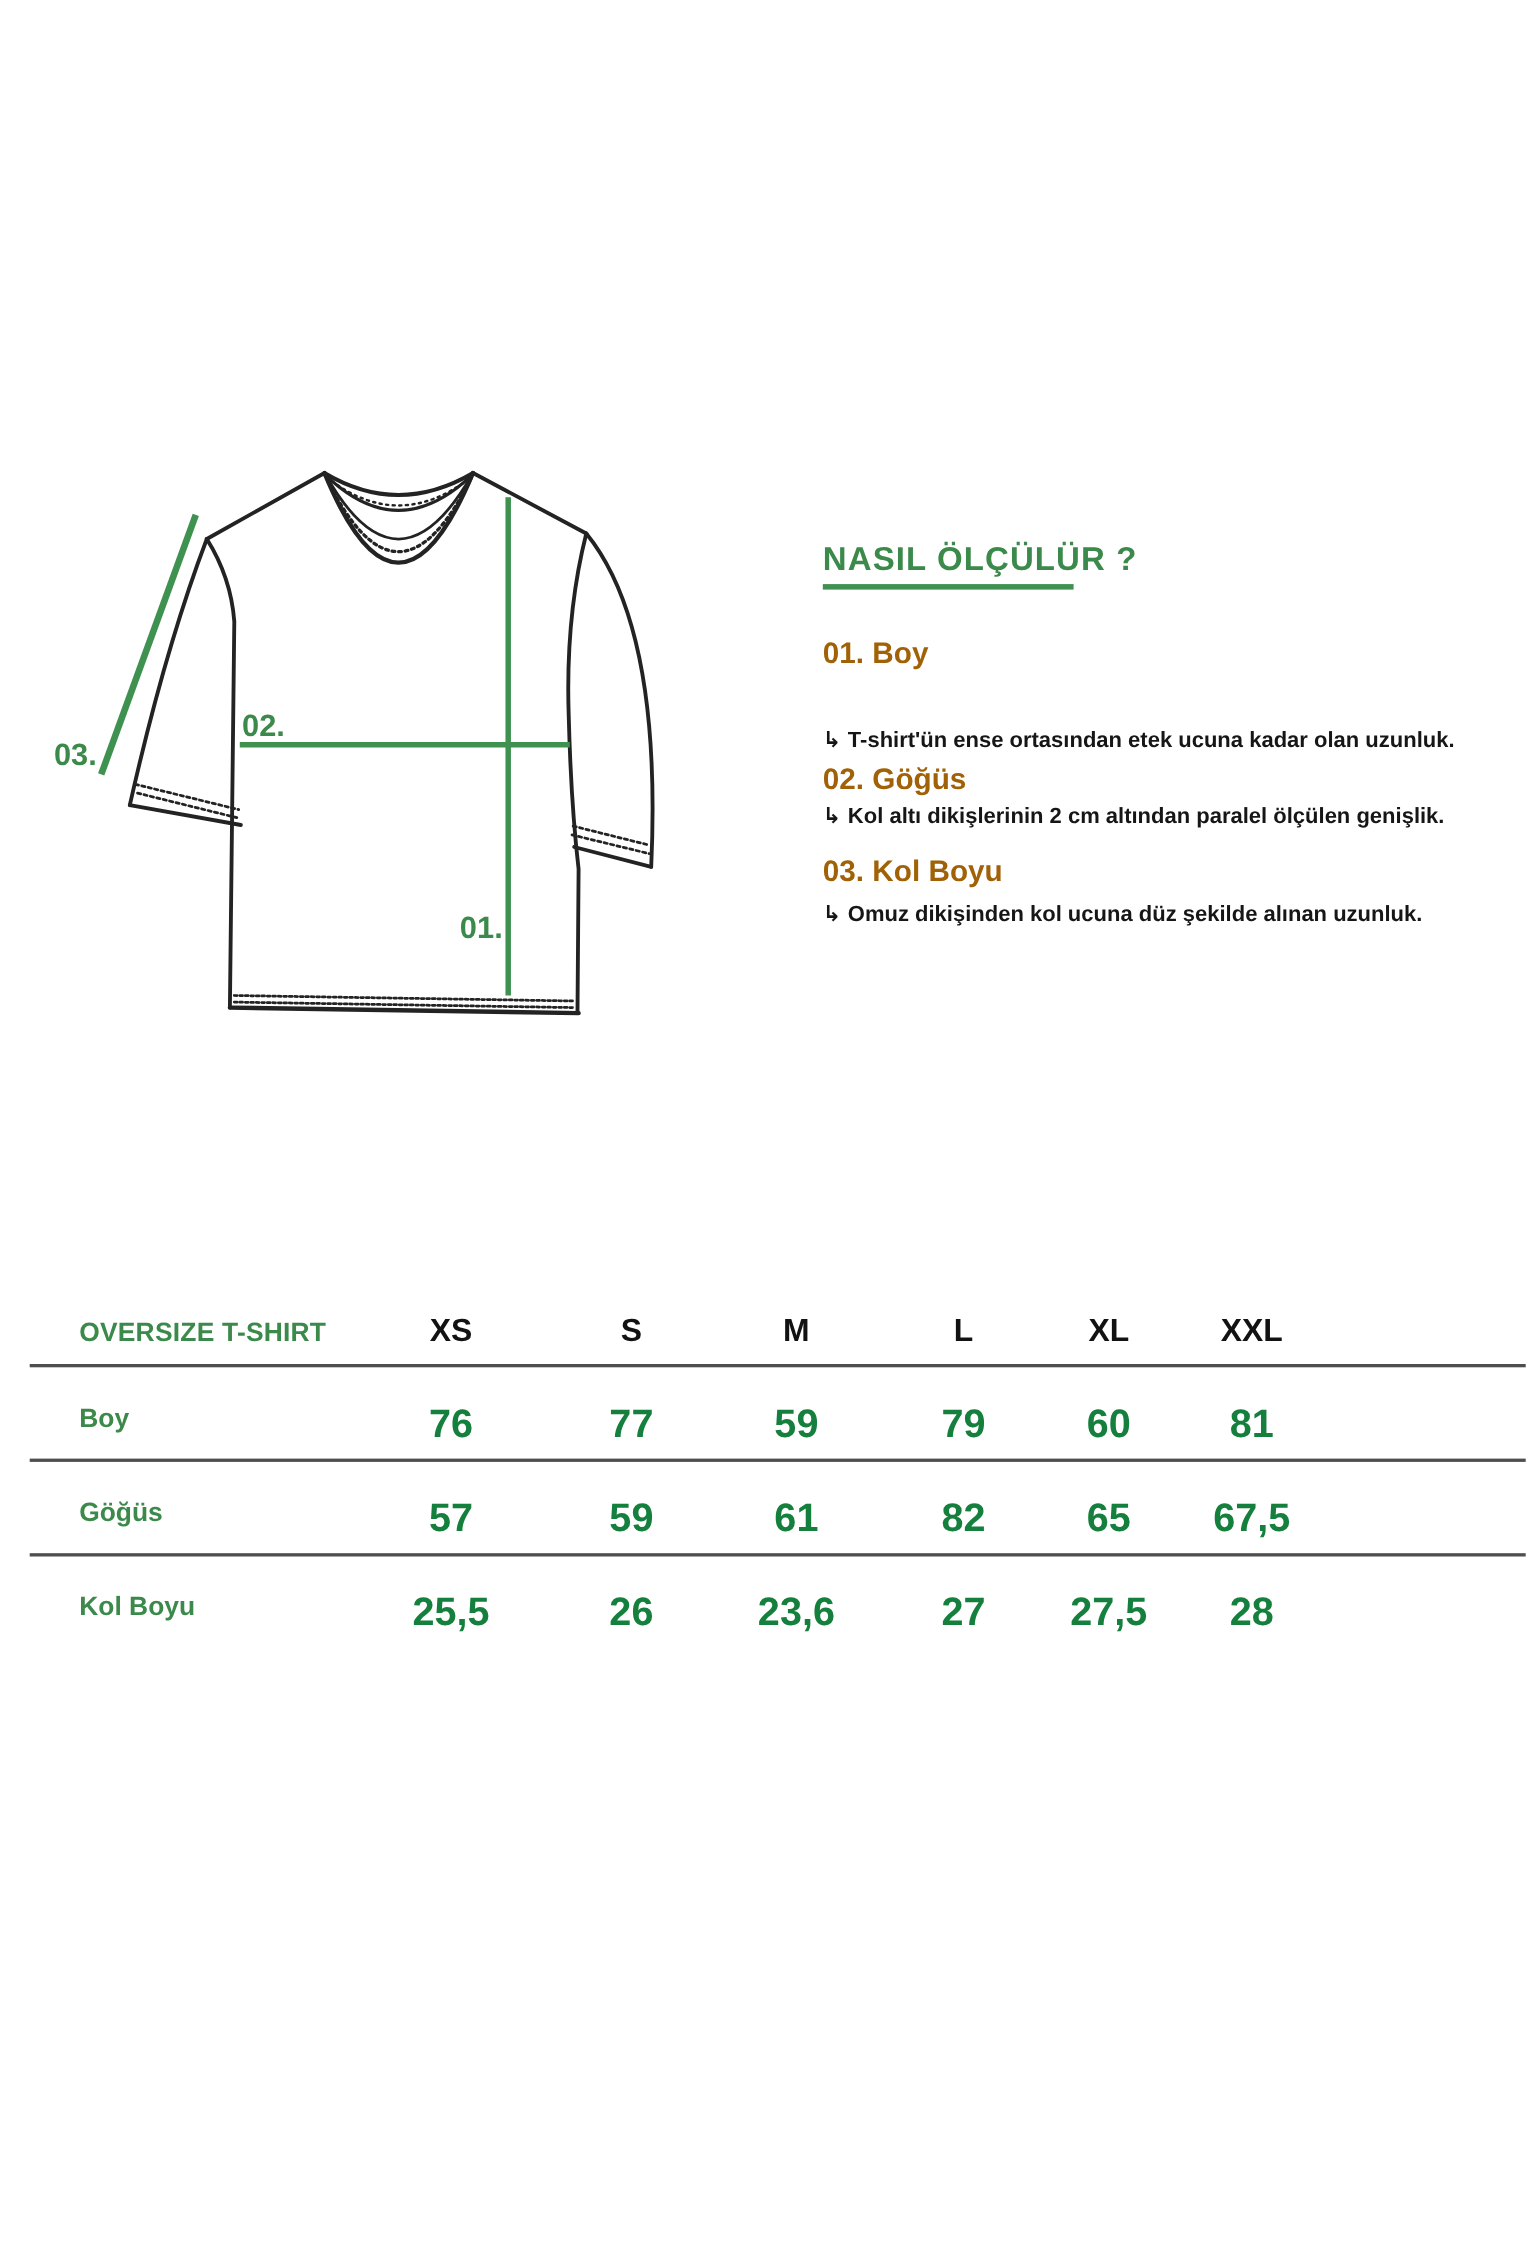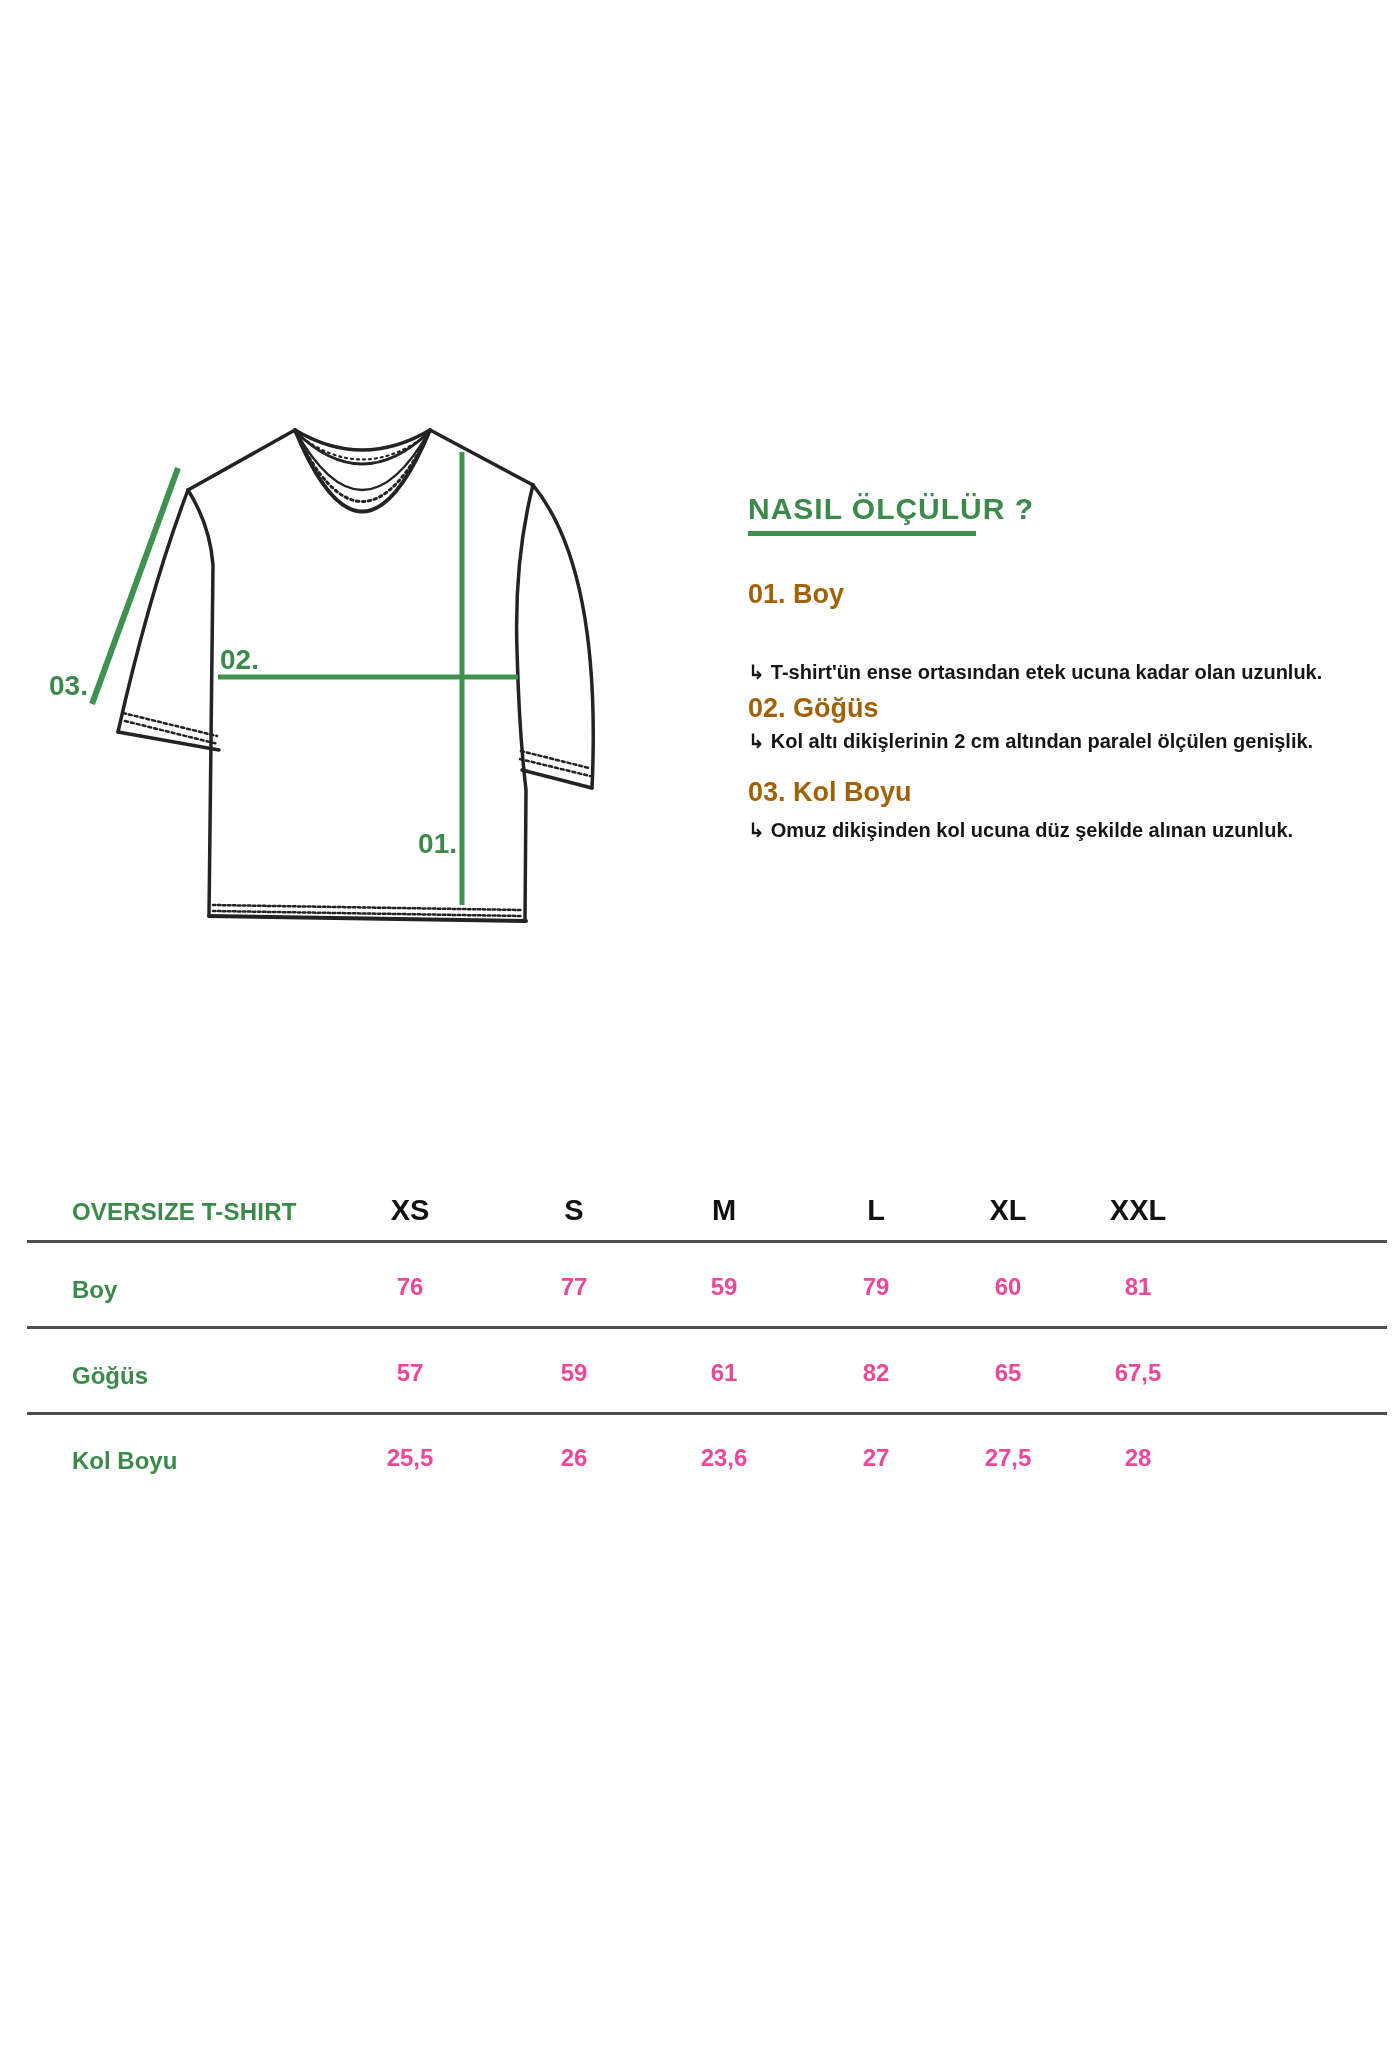--- a/index.html
+++ b/index.html
@@ -41,21 +41,21 @@
   
   .tbl-row{left:0;width:1196px;height:40px;margin-left:48px;}
   .tbl-sep{left:27px;width:1360px;height:3px;background:#4E4E4E;}
   .cell{position:absolute;top:0;white-space:nowrap;}
   .cell.center{transform:translateX(-50%);}
   .product-label{
     left:24px;font-size:24px;font-weight:bold;color:#3C8A4B;top:4px;letter-spacing:0.2px;
   }
   .size-head{font-size:29px;font-weight:bold;color:#121212;text-align:right;}
   .row-label{left:24px;font-size:24px;font-weight:bold;color:#3C8A4B;top:3px;}
-  .val{font-size:24px;font-weight:bold;color:#ec4899;}
+  .val{font-size:36px;font-weight:bold;color:#15803d;}
   #row-header{top:1194px;}
   #sep1{top:1240px;} #sep2{top:1326px;} #sep3{top:1412px;}
   #row-boy{top:1273px;} #row-gogus{top:1359px;} #row-kol{top:1444px;}
 </style>
 </head>
 <body>
 
 <svg id="tshirt-svg" class="abs" viewBox="30 380 580 570">
 
   <g stroke="#232323" stroke-width="3.5" fill="none" stroke-linecap="round" stroke-linejoin="round">

